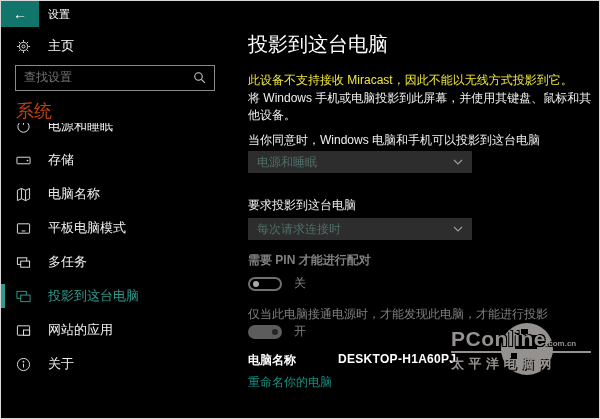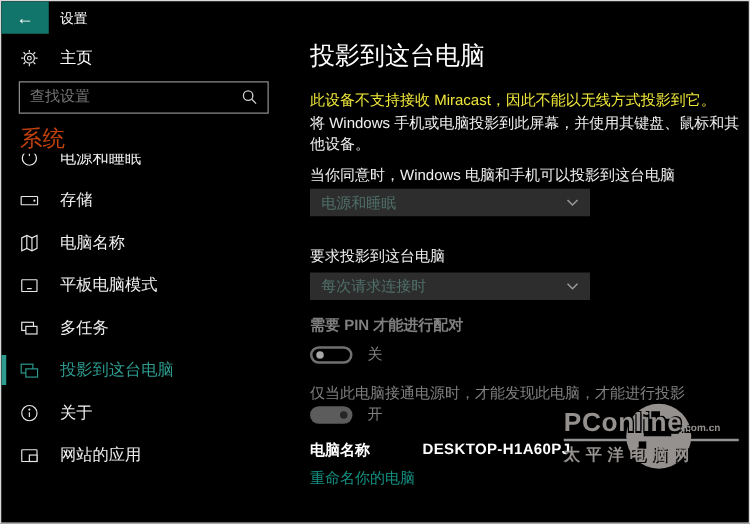--- a/index.html
+++ b/index.html
@@ -177,36 +177,36 @@
             <rect x="1" y="2.5" width="10" height="7.5"></rect>
               <rect x="5" y="6.5" width="10" height="7" fill="#000"></rect>
           </g>
         </svg>
         <span>投影到这台电脑</span>
       </div>
 
       <div class="nav-item">
         <svg width="15" height="15" viewBox="0 0 16 16">
           <g class="icon-stroke">
+            <rect x="1.5" y="3" width="13" height="10" rx="0.5"></rect>
+              <rect x="8" y="7.5" width="6.5" height="5.5" fill="#000"></rect>
+          </g>
+        </svg>
+        <span>网站的应用</span>
+      </div>
+
+      <div class="nav-item">
+        <svg width="15" height="15" viewBox="0 0 16 16">
+          <g class="icon-stroke">
               <circle cx="8" cy="8" r="6.5"></circle>
               <line x1="8" y1="7.2" x2="8" y2="11.2"></line>
             </g>
           <circle cx="8" cy="5" r="0.9" fill="#e8e8e8"></circle>
         </svg>
         <span>关于</span>
-      </div>
-
-      <div class="nav-item">
-        <svg width="15" height="15" viewBox="0 0 16 16">
-          <g class="icon-stroke">
-            <rect x="1.5" y="3" width="13" height="10" rx="0.5"></rect>
-              <rect x="8" y="7.5" width="6.5" height="5.5" fill="#000"></rect>
-          </g>
-        </svg>
-        <span>网站的应用</span>
       </div>
 
     </div>
   </div>
 
   <div class="main">
 
     <div class="page-title">投影到这台电脑</div>
     <div class="warning">此设备不支持接收 Miracast，因此不能以无线方式投影到它。</div>
     <div class="desc">将 Windows 手机或电脑投影到此屏幕，并使用其键盘、鼠标和其他设备。</div>

